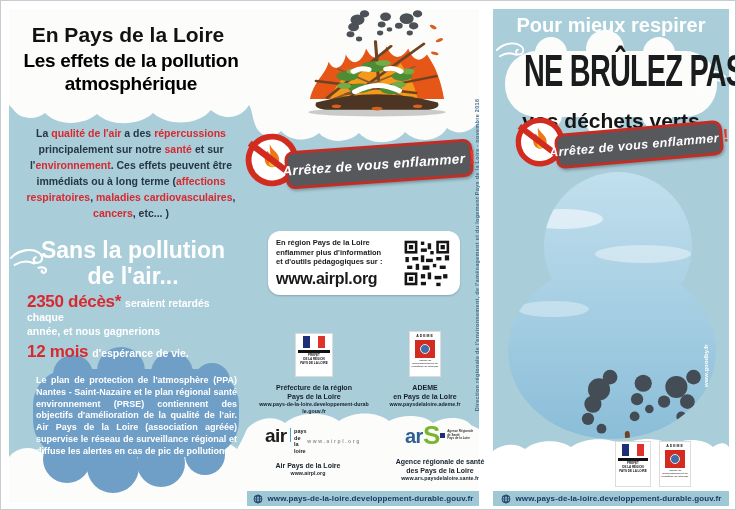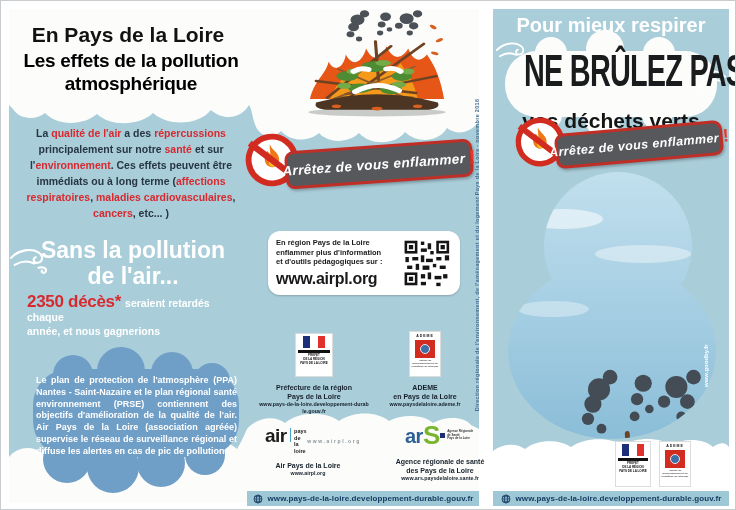--- a/index.html
+++ b/index.html
@@ -238,20 +238,21 @@
 
     <p class="abs intro"><span>La </span><b>qualité de l'air</b><span> a des </span><b>répercussions</b><span> principalement sur notre </span><b>santé</b><span> et sur l'</span><b>environnement</b><span>. Ces effets peuvent être immédiats ou à long terme (</span><b>affections respiratoires</b><span>, </span><b>maladies cardiovasculaires</b><span>, </span><b>cancers</b><span>, etc... )</span></p>
 
     <svg class="abs windsvg" style="left:0;top:236px" width="42" height="30" viewBox="0 0 60 42">
         <use href="#windswirl" xlink:href="#windswirl"></use>
       </svg>
     <div class="abs sectitle c">Sans la pollution de l'air...</div>
 
     <div class="abs stats">
       <div><span class="stat-big">2350 décès*</span><span>seraient retardés chaque</span><br><span>année, et nous gagnerions</span></div>
+      <div class="row2"><span class="stat-big">12 mois</span><span>d'espérance de vie.</span></div>
     </div>
 
     <p class="abs plan">Le plan de protection de l'atmosphère (PPA) Nantes - Saint-Nazaire et le plan régional santé environnement (PRSE) contiennent des objectifs d'amélioration de la qualité de l'air. Air Pays de la Loire (association agréée) supervise le réseau de surveillance régional et diffuse les alertes en cas de pic de pollution.</p>
 
     <svg class="abs" style="left:290px;top:0" width="156" height="114" viewBox="0 0 200 190" preserveAspectRatio="none">
         <use href="#firepile" xlink:href="#firepile"></use>
       </svg>
 
     <svg class="abs" style="left:236px;top:124px;transform:rotate(-8deg)" width="54" height="54" viewBox="0 0 60 60">
         <use href="#noburn" xlink:href="#noburn"></use>

